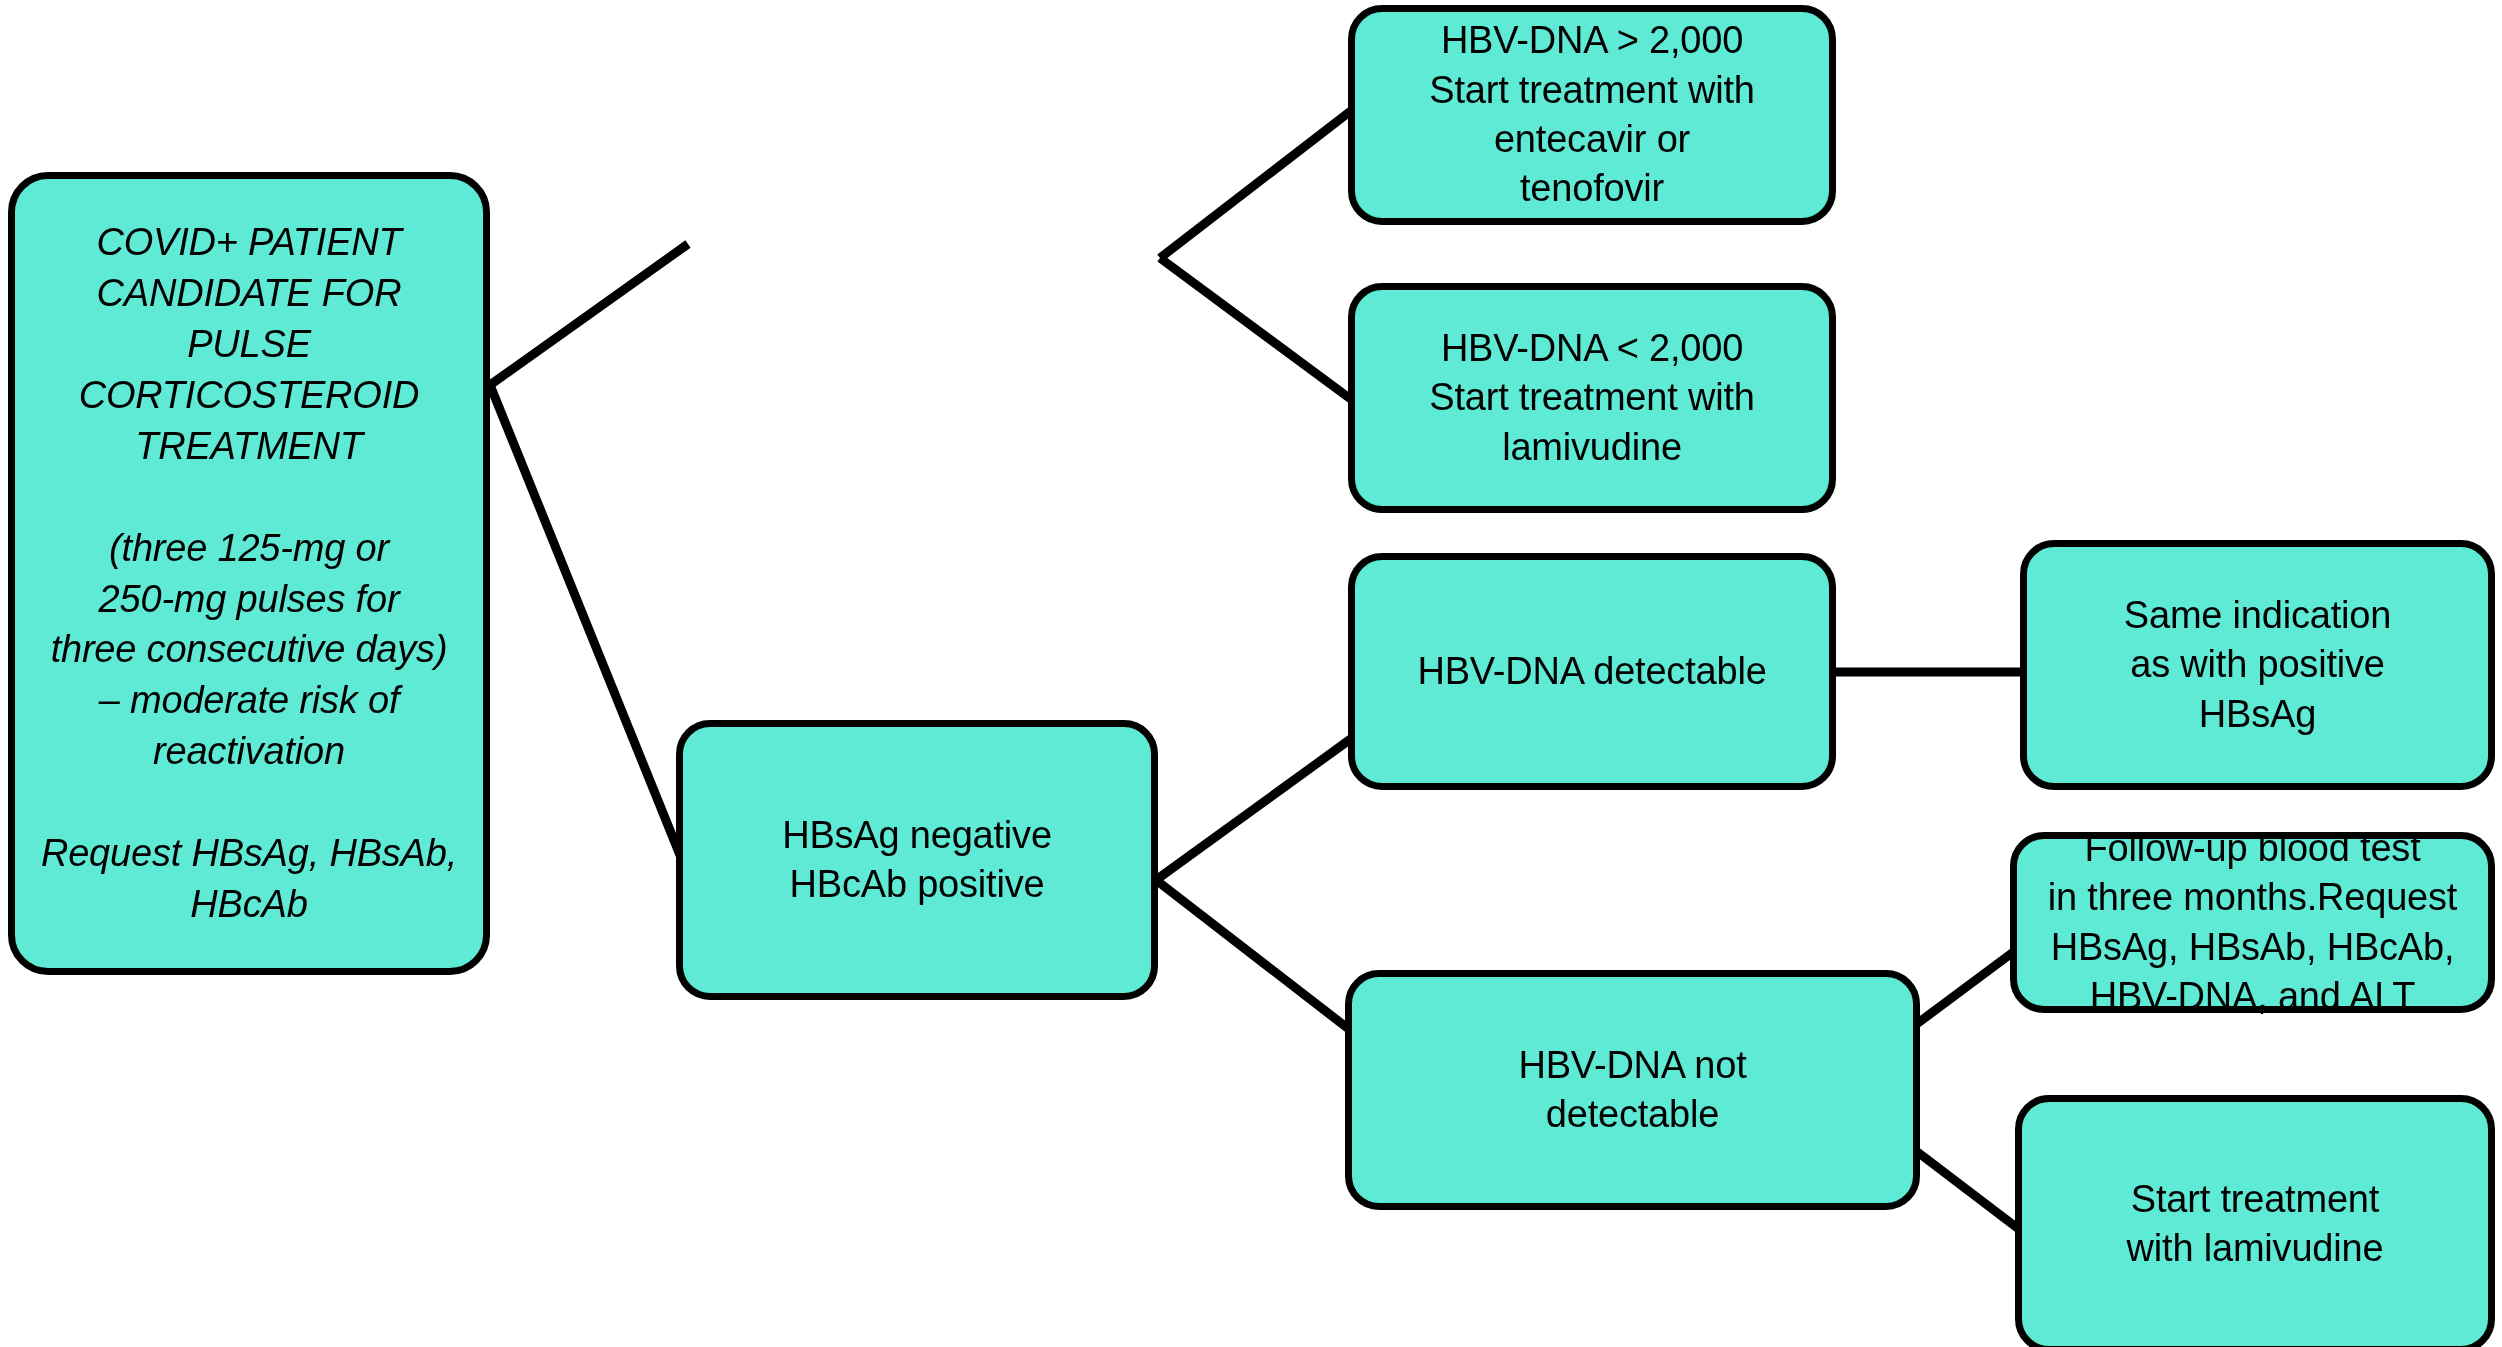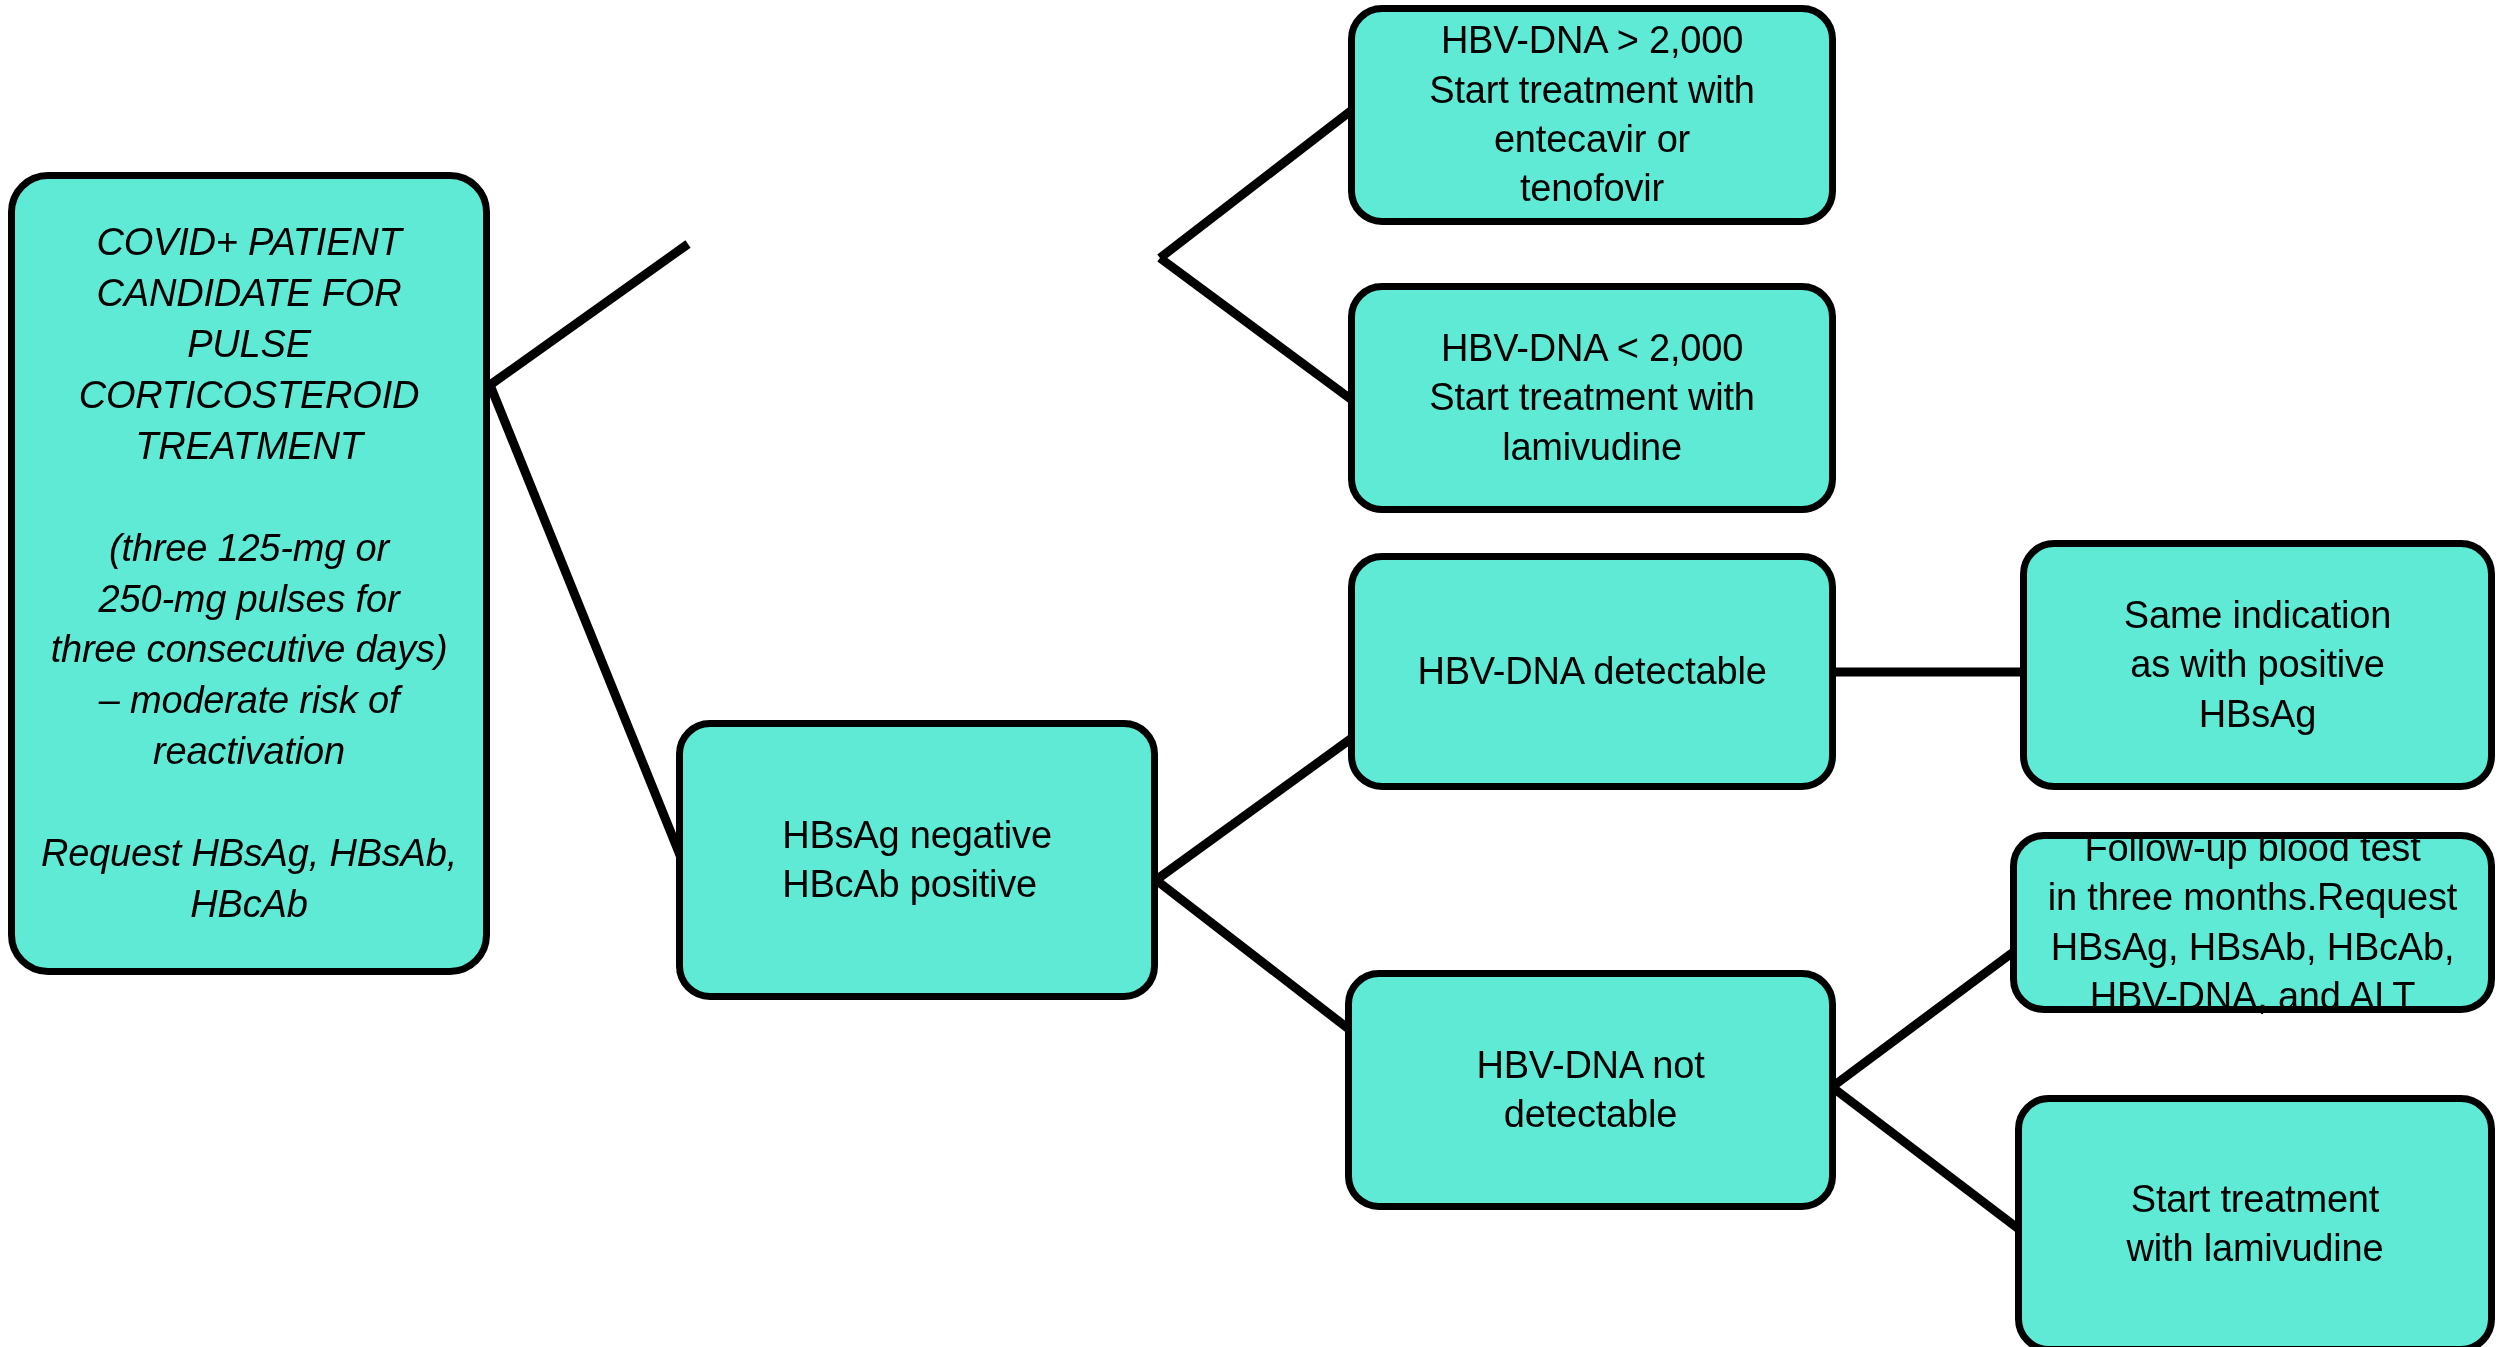--- a/index.html
+++ b/index.html
@@ -40,26 +40,26 @@
     white-space: pre-line;
     line-height: 1.30;
     letter-spacing: -0.2px;
     padding: 0 8px;
   }
   
   #n-root      { left: 8px;    top: 172px;  width: 482px; height: 803px; font-size: 38px; border-radius: 40px; font-style: italic; }
   #n-root .txt { line-height: 1.34; }
   #n-hbsag-pos { left: 682px;  top: 140px;  width: 480px; height: 238px; font-size: 38px; }
   #n-hbsag-neg { left: 676px;  top: 720px;  width: 482px; height: 280px; font-size: 38px; }
-  #n-hbsag-neg .txt { text-align: left; }
+  #n-hbsag-neg .txt { text-align: center; }
   #n-dna-high  { left: 1348px; top: 5px;    width: 488px; height: 220px; font-size: 38px; }
   #n-dna-low   { left: 1348px; top: 283px;  width: 488px; height: 230px; font-size: 38px; align-items: center; }
   #n-dna-det   { left: 1348px; top: 553px;  width: 488px; height: 237px; font-size: 38px; }
   #n-dna-det .txt { text-align: left; }
-  #n-dna-ndet  { left: 1345px; top: 970px;  width: 491px; height: 240px; font-size: 38px; }
+  #n-dna-ndet  { left: 1345px; top: 970px;  width: 575px; height: 240px; font-size: 38px; }
   #n-same-ind  { left: 2020px; top: 540px;  width: 475px; height: 250px; font-size: 38px; }
   #n-followup  { left: 2010px; top: 832px;  width: 485px; height: 181px; font-size: 38px; }
   #n-lamiv     { left: 2015px; top: 1095px; width: 480px; height: 258px; font-size: 38px; }
 </style>
 </head>
 <body>
 
 <div id="canvas">
 
   <svg class="edges" viewBox="0 0 2502 1347" preserveAspectRatio="none">

